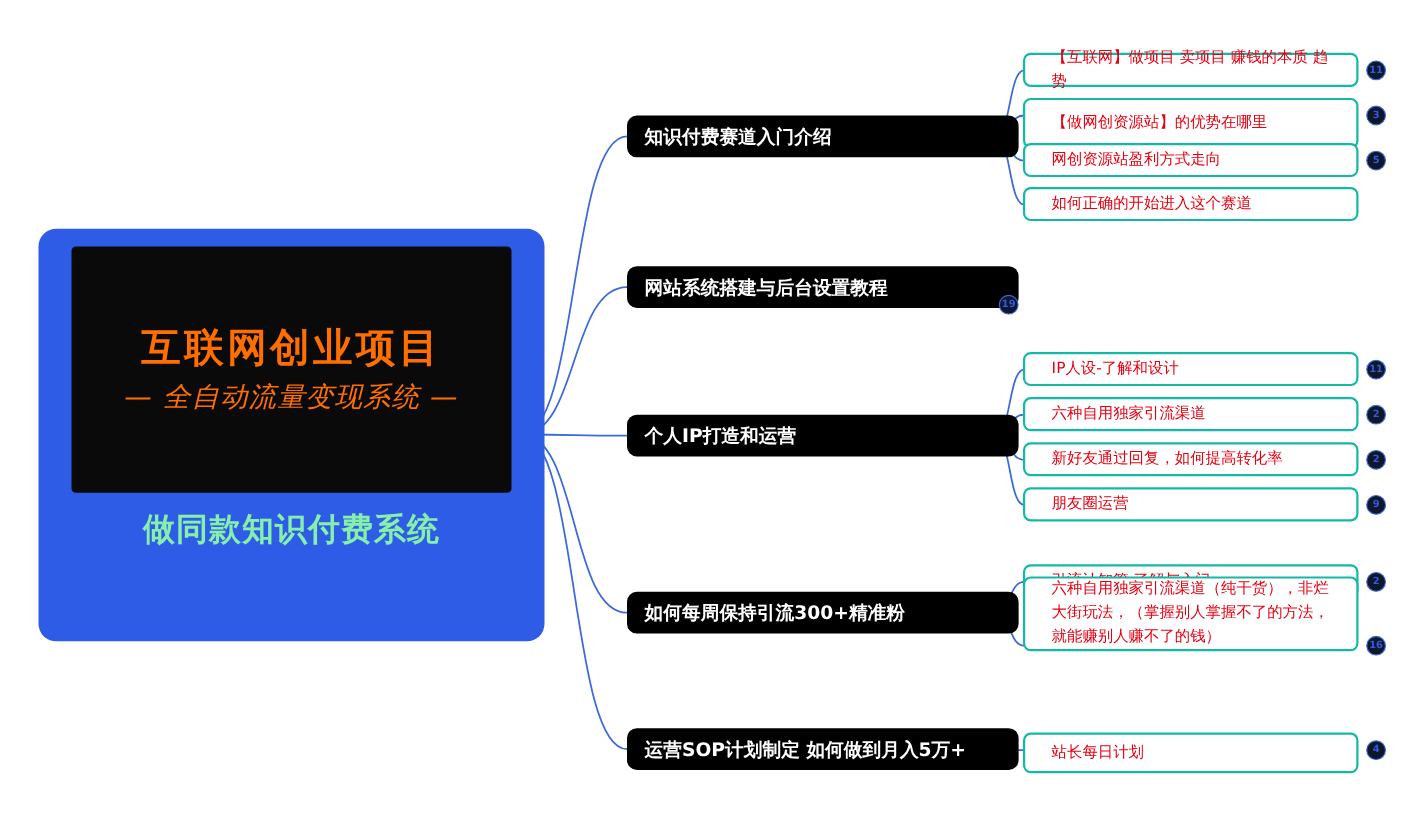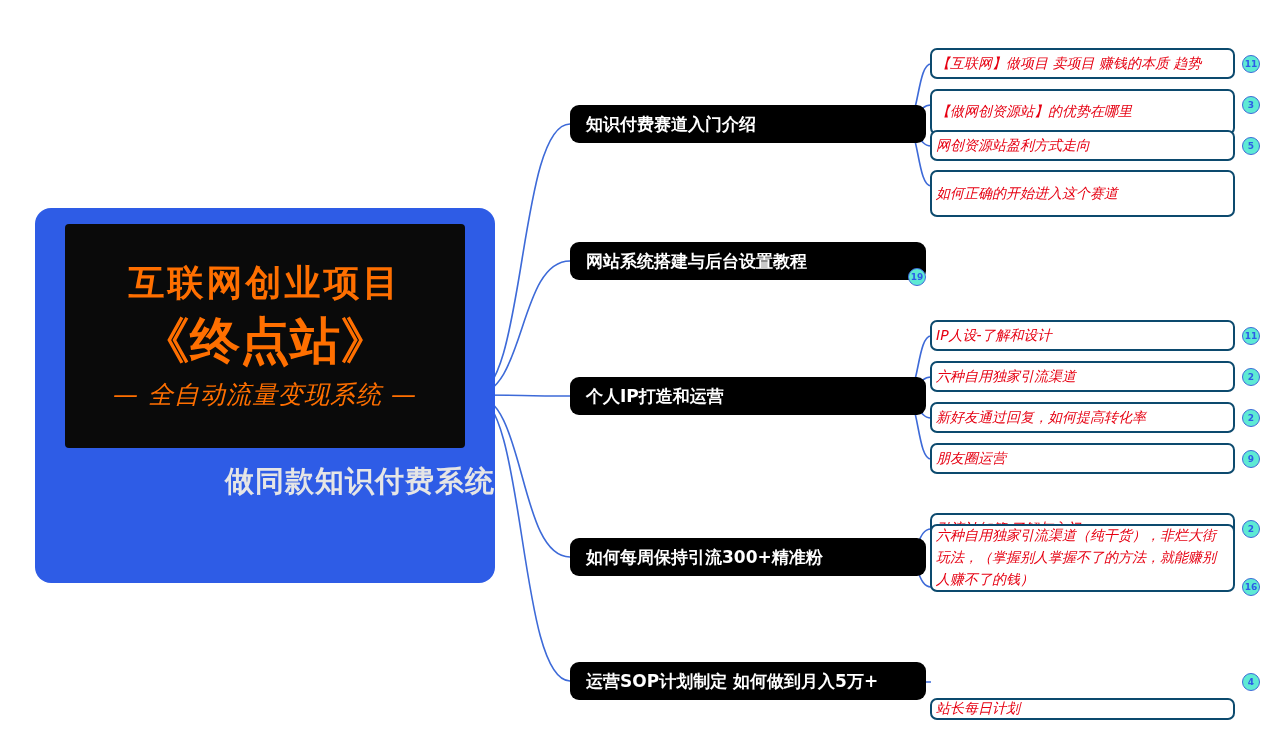--- a/index.html
+++ b/index.html
@@ -17,43 +17,43 @@
     background:#2e5ce6;border-radius:16px;z-index:1;margin-left:21px;
   }
   .root-black{
     position:absolute;left:30px;top:16px;width:400px;height:224px;
     background:#0a0a0a;border-radius:4px;
     display:flex;flex-direction:column;align-items:center;justify-content:center;gap:8px;
   }
   .rt1{color:#ff6f00;font-size:36px;font-weight:bold;letter-spacing:3px;line-height:1.15;}
   .rt2{color:#ff6f00;font-size:50px;font-weight:bold;line-height:1.2;}
   .rt3{color:#ff6f00;font-size:25px;font-weight:normal;font-style:italic;letter-spacing:1px;line-height:1.25;}
-  .root-sub{position:absolute;left:0;width:100%;top:254px;text-align:right;color:#e5e5e5;font-weight:bold;}
+  .root-sub{position:absolute;left:0;width:100%;top:254px;text-align:center;color:#86efac;font-weight:bold;}
   .rs1,.rs2{font-size:29px;line-height:38px;letter-spacing:1px;}
 
   
   .main-node{
     position:absolute;left:570px;width:356px;height:38px;
     background:#000000;border-radius:9px;
     display:flex;align-items:center;padding-left:16px;box-sizing:border-box;z-index:1;
   }
   .main-node span{color:#ffffff;font-weight:bold;font-size:17px;white-space:nowrap;}
 
   
   .child-node{
     position:absolute;left:930px;width:305px;
-    background:#ffffff;border:2px solid #0c4a6e;border-radius:7px;
-    display:flex;align-items:center;padding:2px 4px;box-sizing:border-box;z-index:1;font-style:italic;
+    background:#ffffff;border:2px solid #14b8a6;border-radius:7px;
+    display:flex;align-items:center;padding:2px 24px;box-sizing:border-box;z-index:1;
   }
   .child-node span{color:#e60012;font-size:14px;line-height:1.55;}
 
   
   .badge{
     position:absolute;width:18px;height:18px;border-radius:50%;
-    background:#5eead4;border:1.5px solid #3d6ad8;color:#2e5ce6;
+    background:#0f172a;border:1.5px solid #3d6ad8;color:#2e5ce6;
     font-size:9px;font-weight:bold;
     display:flex;align-items:center;justify-content:center;
     box-sizing:border-box;z-index:2;
   }
 </style>
 </head>
 <body>
 
 <svg class="links" width="1278" height="750" viewBox="0 0 1278 750">
 
@@ -75,21 +75,20 @@
 
   <path d="M905,557 C919,557 917,529 931,529"></path>
   <path d="M905,557 C919,557 917,587 931,587"></path>
 
   <path d="M905,681 C919,681 917,682 931,682"></path>
 </svg>
 
 <div class="root-card">
   <div class="root-black">
     <div class="rt1">互联网创业项目</div>
-    <div class="rt2">《终点站》</div>
     <div class="rt3">— 全自动流量变现系统 —</div>
   </div>
   <div class="root-sub">
     <div class="rs1">做同款知识付费系统</div>
   </div>
 </div>
 
 <div class="main-node" style="top:105px">
   <span>知识付费赛道入门介绍</span>
 </div>
@@ -116,21 +115,21 @@
 <div class="child-node" style="top:89px;height:46px">
   <span>【做网创资源站】的优势在哪里</span>
 </div>
 <div class="badge" style="left:1242px;top:96px">3</div>
 
 <div class="child-node" style="top:130px;height:31px">
   <span>网创资源站盈利方式走向</span>
 </div>
 <div class="badge" style="left:1242px;top:137px">5</div>
 
-<div class="child-node" style="top:170px;height:47px">
+<div class="child-node" style="top:170px;height:31px">
   <span>如何正确的开始进入这个赛道</span>
 </div>
 
 <div class="child-node" style="top:320px;height:31px">
   <span>IP人设-了解和设计</span>
 </div>
 <div class="badge" style="left:1242px;top:327px">11</div>
 
 <div class="child-node" style="top:361px;height:31px">
   <span>六种自用独家引流渠道</span>
@@ -150,16 +149,16 @@
 <div class="child-node" style="top:513px;height:31px">
   <span>引流认知篇 了解与入门</span>
 </div>
 <div class="badge" style="left:1242px;top:520px">2</div>
 
 <div class="child-node" style="top:524px;height:68px">
   <span>六种自用独家引流渠道（纯干货），非烂大街玩法，（掌握别人掌握不了的方法，就能赚别人赚不了的钱）</span>
 </div>
 <div class="badge" style="left:1242px;top:578px">16</div>
 
-<div class="child-node" style="top:698px;height:22px">
+<div class="child-node" style="top:666px;height:37px">
   <span>站长每日计划</span>
 </div>
 <div class="badge" style="left:1242px;top:673px">4</div>
 
 </body></html>

